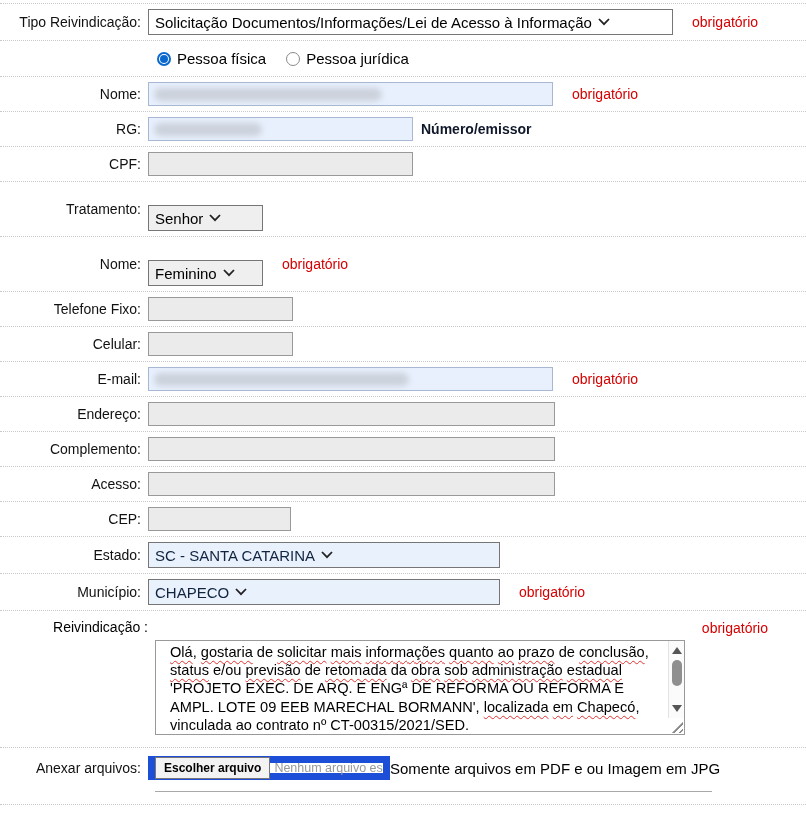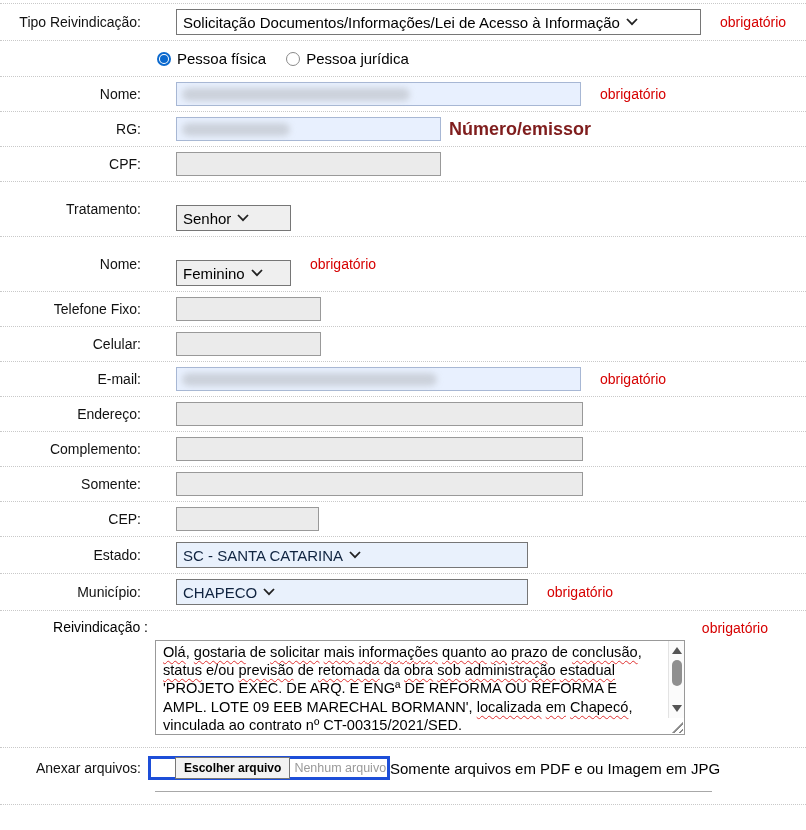--- a/index.html
+++ b/index.html
@@ -1,66 +1,66 @@
 <!DOCTYPE html>
 <html><head>
 <meta charset="utf-8">
 <style>
   * { box-sizing: border-box; margin: 0; padding: 0; }
   html,body { width: 806px; height: 830px; background: #fff; overflow: hidden; }
   body { font-family: "Liberation Sans", sans-serif; color: #000; padding-top: 3px; }
 
-  .row { display: flex; align-items: center; border-top: 1px dotted #c9c9c9; padding: 5px 0; gap: 28px; }
+  .row { display: flex; align-items: center; border-top: 1px dotted #c9c9c9; padding: 5px 0; }
   .lbl { width: 148px; text-align: right; padding-right: 7px; font-size: 14px; color: #111; flex: 0 0 148px; }
   .ctl { display: flex; align-items: center; flex: 1; }
 
   
   .input { height: 24px; background: #ebebeb; border: 1px solid #999; position: relative; display: flex; align-items: center; padding: 0 5px; }
   .input.filled { background: #e8f0fe; border: 1px solid #a7b7d4; }
   .blob { display: inline-block; height: 13px; border-radius: 7px; background: #c2c7cf; filter: blur(3px); opacity: .75; }
   .w405 { width: 405px; } .w265 { width: 265px; } .w145 { width: 145px; } .w143 { width: 143px; } .w407 { width: 407px; }
 
   
   .select { height: 26px; border: 1px solid #767676; background: #fff; display: flex; align-items: center; justify-content: flex-start; padding: 0 7px 0 6px; font-size: 15px; cursor: default; }
   .select .sel-val { white-space: nowrap; overflow: hidden; }
   .select.gray { background: #efefef; }
   .select.blue { background: #e9f1fc; color: #102440; }
   .w525 { width: 525px; } .w115 { width: 115px; margin-top: 18px; } .w300 { width: 352px; }
   .chev { display: flex; align-items: center; margin-left: 6px; flex: 0 0 auto; }
 
   .req { color: #d60000; font-size: 14px; margin-left: 19px; white-space: nowrap; }
-  .note-maroon { color: #7f1d1d; font-weight: bold; font-size: 18px; margin-left: 8px; }
+  .note-maroon { color: #0f172a; font-weight: bold; font-size: 14px; margin-left: 8px; }
 
   
   .radio-row { padding: 9px 0; }
   .radio-group { display: flex; align-items: center; margin-left: 157px; gap: 6px; font-size: 15px; }
   .radio { width: 14px; height: 14px; border-radius: 50%; border: 1px solid #8a8a8a; background: #fff; position: relative; flex: 0 0 auto; }
   .radio.checked { border: 2px solid #0b69ce; }
   .radio.checked::after { content: ''; position: absolute; inset: 1px; border-radius: 50%; background: #0b69ce; }
   .radio-label { margin-right: 14px; }
 
   
   .row-reiv { display: block; position: relative; padding: 7px 0 12px 0; border-top: 1px dotted #c9c9c9; }
   .row-reiv .lbl-top { display: inline-block; width: 148px; text-align: right; font-size: 14px; }
   .row-reiv .req-top { position: absolute; top: 9px; right: 38px; margin: 0; }
   .ta-wrap { position: relative; margin: 4px 0 0 155px; width: 530px; height: 95px; border: 1px solid #999; background: #fff; }
-  .ta-text { position: absolute; inset: 1px 17px 1px 1px; padding: 1px 6px; font-size: 14.6px; line-height: 18.2px; overflow: hidden; }
+  .ta-text { position: absolute; inset: 1px 17px 1px 1px; padding: 1px 13px; font-size: 14.6px; line-height: 18.2px; overflow: hidden; }
   .sp { text-decoration: underline; text-decoration-style: wavy; text-decoration-color: #e03131; text-decoration-thickness: 1px; text-underline-offset: 3px; }
   .sb { position: absolute; top: 0; right: 0; bottom: 16px; width: 16px; background: #fbfbfb; border-left: 1px solid #e3e3e3; }
   .sb-btn { position: absolute; left: 0; width: 16px; height: 15px; display: flex; align-items: center; justify-content: center; }
   .sb-btn.up { top: 2px; } .sb-btn.down { bottom: 2px; }
   .tri-up { width: 0; height: 0; border-left: 5px solid transparent; border-right: 5px solid transparent; border-bottom: 7px solid #555; }
   .tri-down { width: 0; height: 0; border-left: 5px solid transparent; border-right: 5px solid transparent; border-top: 7px solid #555; }
   .sb-thumb { position: absolute; top: 19px; left: 3px; width: 10px; height: 26px; border-radius: 5px; background: #8f8f8f; }
   .ta-corner { position: absolute; right: 1px; bottom: 1px; width: 14px; height: 14px; background: repeating-linear-gradient(135deg, transparent 0 3px, #8a8a8a 3px 4.5px); clip-path: polygon(100% 20%, 100% 100%, 20% 100%); }
 
   
   .row-anexar { display: block; border-top: 1px dotted #c9c9c9; padding: 8px 0 12px 0; }
   .anexar-line { display: flex; align-items: center; }
-  .filebox { display: flex; align-items: center; border: 3px solid #1d4ed8; background: #fff; height: 24px; width: 242px; flex: 0 0 auto; padding-left: 24px; }
+  .filebox { display: flex; align-items: center; border: 7px solid #1d4ed8; background: #fff; height: 24px; width: 242px; flex: 0 0 auto; }
   .filebtn { border: 1px solid #767676; background: #f3f3f3; font-size: 12px; font-weight: bold; padding: 3px 8px; margin: 0; height: 22px; display: flex; align-items: center; white-space: nowrap; cursor: default; }
   .filename { color: #9a9a9a; font-size: 12.5px; padding: 0 4px; white-space: nowrap; overflow: hidden; }
   .filenote { font-size: 15px; white-space: nowrap; }
   .anexar-hr { height: 1px; background: #a8a8a8; margin: 11px 0 0 155px; width: 557px; }
 
   .row-end { border-top: 1px dotted #c9c9c9; height: 0; }
 
   
   .btn-row { margin: 33px 0 0 193px; display: flex; gap: 4px; }
   .btn { font-family: "Liberation Sans", sans-serif; background: #6e6e6e; color: #fff; border: none; border-radius: 6px; font-size: 15.5px; padding: 4px 12px; height: 27px; box-shadow: 1px 2px 2px rgba(0,0,0,.3); cursor: pointer; }
@@ -180,21 +180,21 @@
 </div>
 
 <div class="row">
   <label class="lbl">Complemento:</label>
   <div class="ctl">
     <div class="input w407"></div>
   </div>
 </div>
 
 <div class="row">
-  <label class="lbl">Somente:</label>
+  <label class="lbl">Acesso:</label>
   <div class="ctl">
     <div class="input w407"></div>
   </div>
 </div>
 
 <div class="row">
   <label class="lbl">CEP:</label>
   <div class="ctl">
     <div class="input w143"></div>
   </div>

